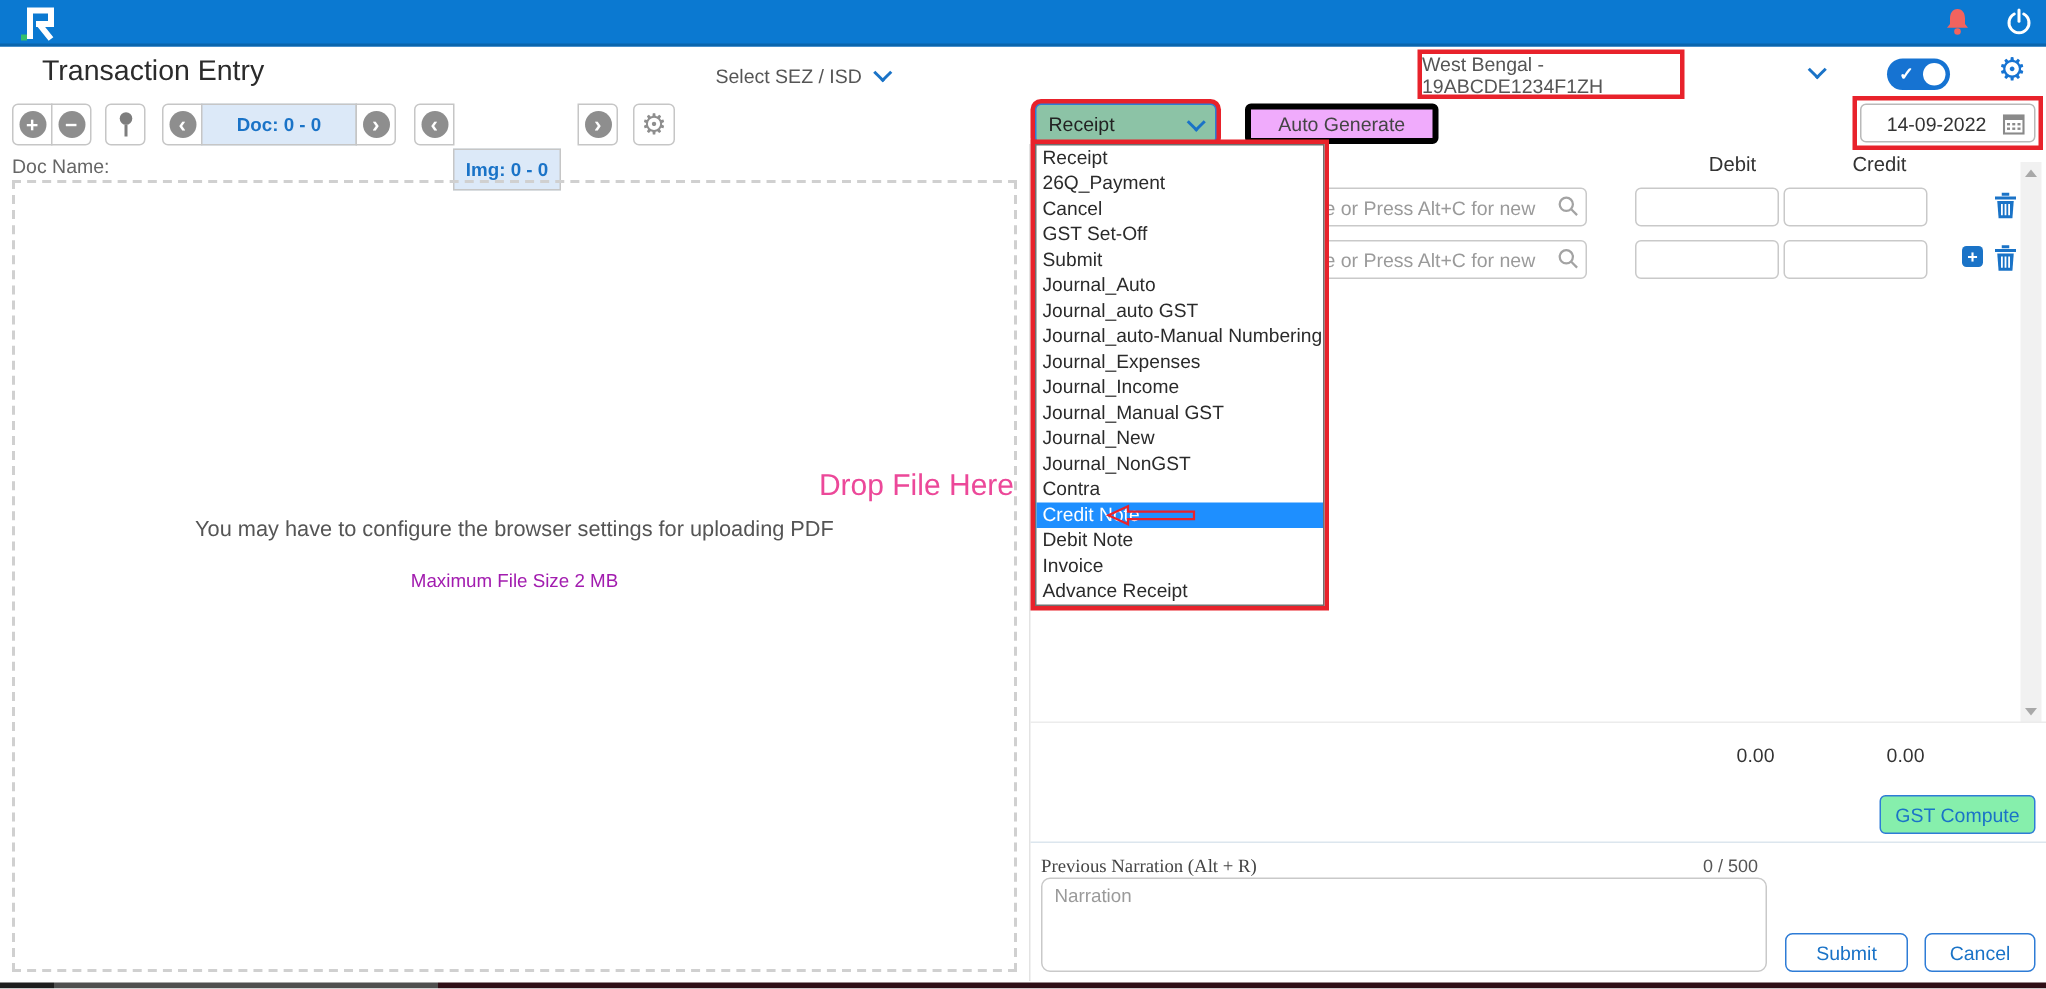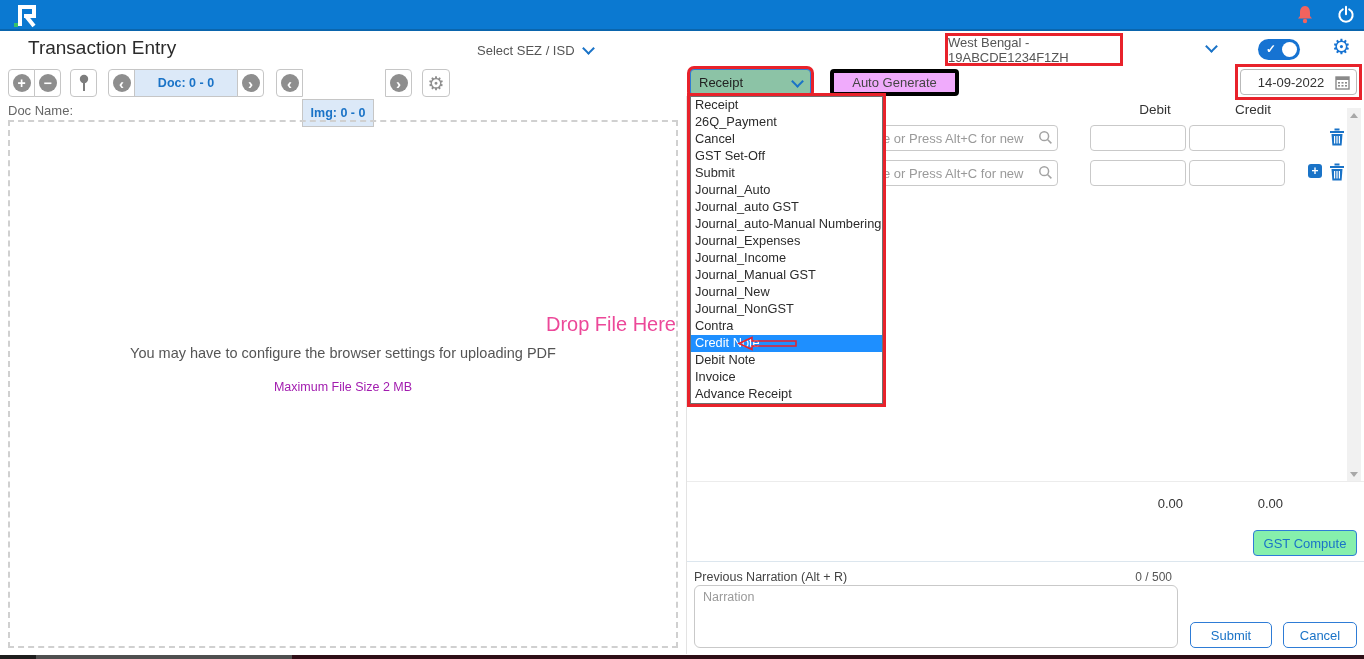--- a/index.html
+++ b/index.html
@@ -98,21 +98,21 @@
 
   
   .h-divider1 { position:absolute; left:687px; top:481px; width:677px; height:1px; background:#ececec; }
   .total { position:absolute; top:496px; width:64px; text-align:right; font-size:13px; color:#333; }
   .gst-btn { position:absolute; left:1253px; top:530px; width:104px; height:26px; background:#86efac;
              border:1.5px solid #2e7cd6; border-radius:4px; color:#1a73c7; font-size:13px;
              display:flex; align-items:center; justify-content:center; cursor:pointer; }
   .h-divider2 { position:absolute; left:687px; top:561px; width:677px; height:1px; background:#dce6ee; }
 
   
-  .narr-lbl { position:absolute; left:694px; top:570px; font-size:12.5px; color:#444; }
+  .narr-lbl { position:absolute; left:694px; top:570px; font-size:12.5px; color:#444;font-family:Liberation Serif, serif; }
   .narr-count { position:absolute; left:1100px; top:570px; width:72px; text-align:right; font-size:12px; color:#555; }
   .narr-area { position:absolute; left:694px; top:585px; width:484px; height:63px; border:1px solid #c9c9c9;
                border-radius:6px; resize:none; font-family:"Liberation Sans",sans-serif; font-size:12.5px;
                color:#333; padding:4px 8px; }
   .narr-area::placeholder { color:#9a9a9a; }
   .form-btn { position:absolute; top:622px; height:26px; background:#fff; border:1.5px solid #2e7cd6;
               border-radius:5px; color:#1a73c7; font-size:13px; display:flex; align-items:center;
               justify-content:center; cursor:pointer; }
 
   

